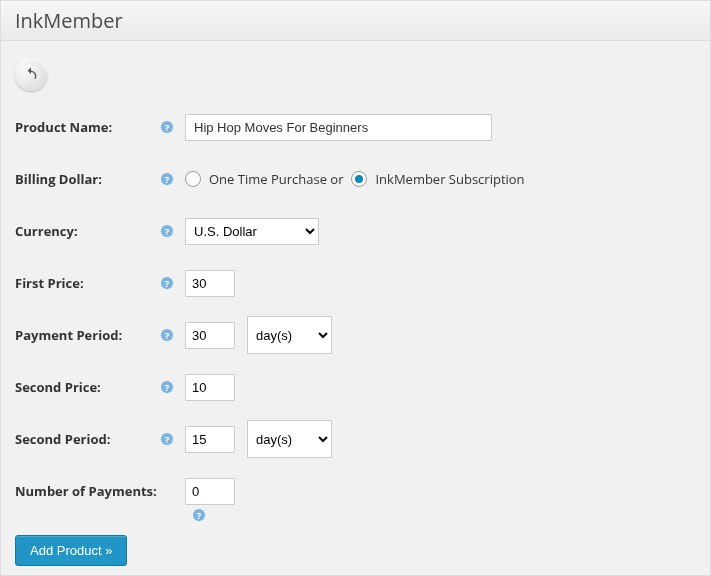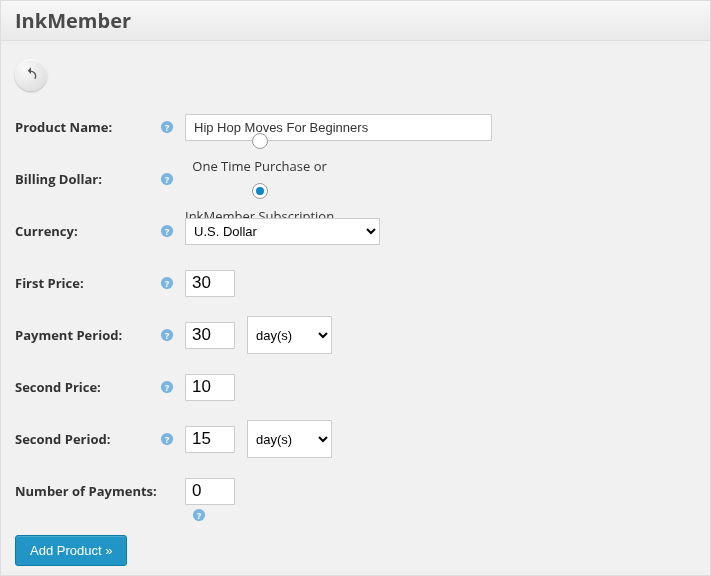--- a/index.html
+++ b/index.html
@@ -18,21 +18,21 @@
     position: relative;
   }
   .panel-header {
     height: 40px;
     line-height: 40px;
     padding: 0 14px;
     background: linear-gradient(#f7f7f7, #e9e9e9);
     border-bottom: 1px solid #ddd;
     font-size: 20px;
     color: #4a4a4a;
-    font-weight: 700;
+    font-weight: 400;
   }
   .panel-body {
     padding: 18px 14px 14px 14px;
   }
   .back-btn {
     width: 32px;
     height: 32px;
     border: none;
     border-radius: 50%;
     background: radial-gradient(circle at 30% 30%, #fafafa, #d7d7d7);
@@ -84,47 +84,46 @@
     font-size: 13px;
     color: #333;
     border-radius: 1px;
   }
   input[type=text].small {
     width: 50px;
     height: 27px;
     padding: 3px 6px;
     border: 1px solid #ccc;
     background: #fff;
-    font-size: 17px;
+    font-size: 13px;
     text-align: left;
     border-radius: 1px;
   }
   select.wide {
-    width: 195px;
+    width: 134px;
     height: 27px;
     padding: 3px 4px;
     border: 1px solid #ccc;
     background: #fff;
     font-size: 13px;
   }
   select.small {
     width: 85px;
     height: 38px;
     padding: 3px 4px;
     border: 1px solid #ccc;
     background: #fff;
     font-size: 13px;
   }
   .radio-group {
     display: flex;
     align-items: center;
     gap: 8px;
     font-size: 13px;
     color: #333;
-    flex-direction: column;
   }
   .radio {
     width: 16px;
     height: 16px;
     border: 1px solid #999;
     border-radius: 50%;
     background: #fff;
     display: inline-flex;
     align-items: center;
     justify-content: center;

